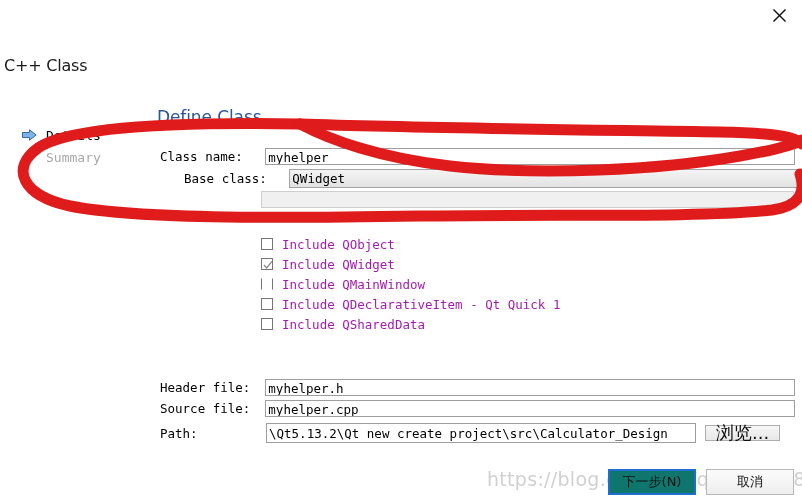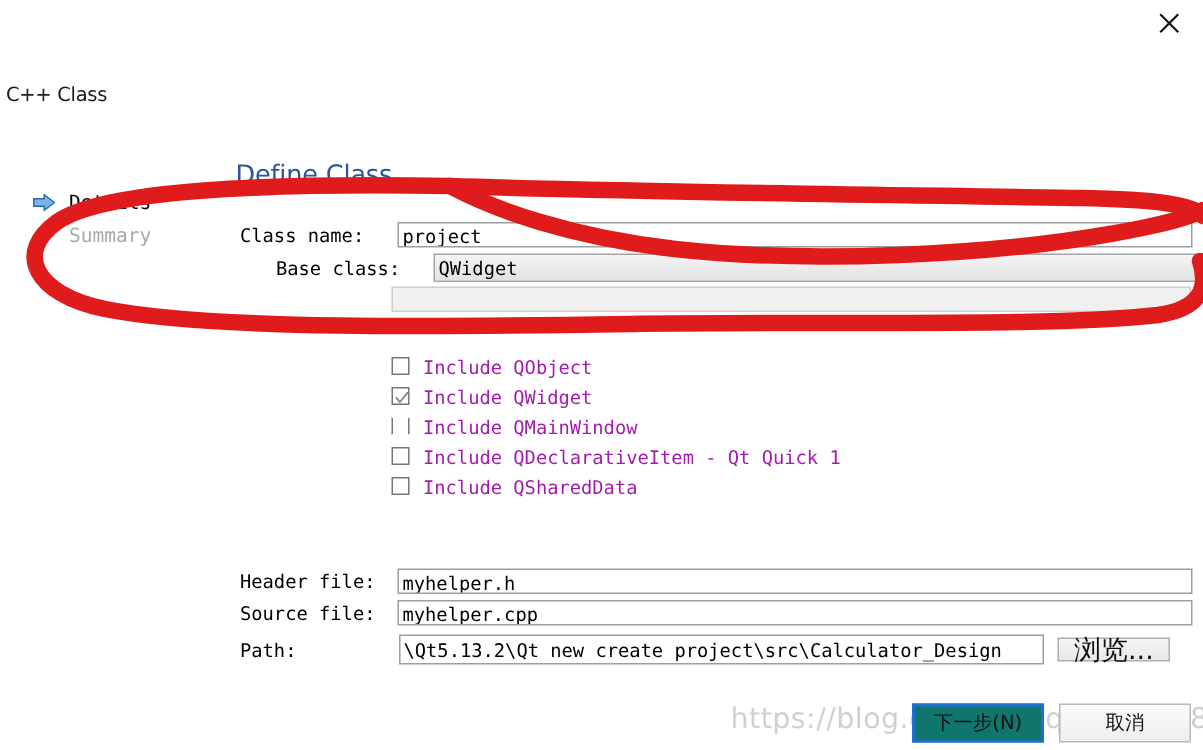--- a/index.html
+++ b/index.html
@@ -30,21 +30,21 @@
     display: flex;
     align-items: center;
     justify-content: center;
     cursor: default;
   }
   #close-btn svg { display: block; }
 
   #wizard-title {
     position: absolute;
     left: 4px; top: 56px;
-    font-size: 13px;
+    font-size: 16px;
     font-family: "DejaVu Sans", sans-serif;
     letter-spacing: -0.2px;
     color: #1a1a1a;
   }
 
   
   #nav {
     position: absolute;
     left: 22px; top: 124px;
     width: 120px;
@@ -271,21 +271,21 @@
     <div class="nav-item inactive">
       <span class="nav-arrow"></span>
       <span class="nav-label">Summary</span>
     </div>
   </div>
 
   <div id="define-class-title">Define Class</div>
 
   <div class="form-row" id="row-class-name">
     <div class="field-label">Class name:</div>
-    <div class="text-input" id="input-class-name">project</div>
+    <div class="text-input" id="input-class-name">myhelper</div>
   </div>
 
   <div class="form-row" id="row-base-class">
     <div class="field-label">Base class:</div>
     <div class="combo" id="combo-base-class">
       <span>QWidget</span>
       <span class="combo-arrow">
         <svg width="11" height="7" viewBox="0 0 11 7">
           <path d="M0.8 0.8 L5.5 5.6 L10.2 0.8" fill="none" stroke="#3a3a3a" stroke-width="1.2"></path>
         </svg>

